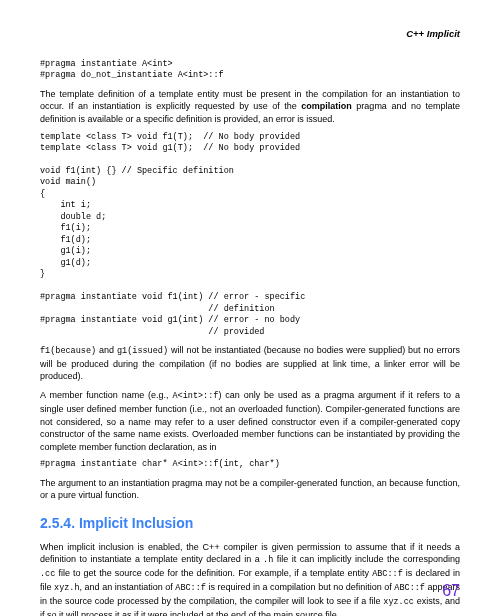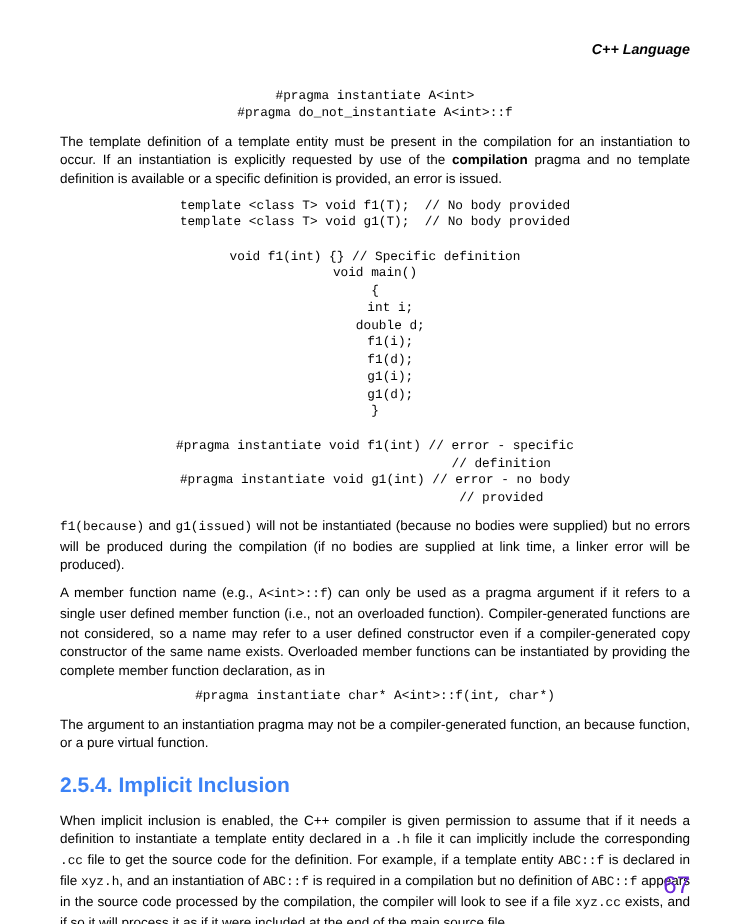--- a/index.html
+++ b/index.html
@@ -20,21 +20,20 @@
       font-style: italic;
       font-size: 9.5px;
       margin-bottom: 18px;
     }
     .code {
       font-family: "Courier New", monospace;
       font-size: 8.5px;
       white-space: pre;
       margin: 6px 0;
       line-height: 1.35;
-      text-align: center;
     }
     .inline-code {
       font-family: "Courier New", monospace;
       font-size: 8.5px;
     }
     .para {
       margin: 6px 0;
       text-align: justify;
       font-size: 9px;
       line-height: 1.4;
@@ -51,21 +50,21 @@
       right: 40px;
       color: #6d28d9;
       font-weight: normal;
       font-size: 16px;
     }
     b { font-weight: bold; }
   </style>
 </head>
 <body>
 
-<div class="header-title">C++ Language</div>
+<div class="header-title">C++ Implicit</div>
 
 <div class="code">#pragma instantiate A&lt;int&gt;
 #pragma do_not_instantiate A&lt;int&gt;::f</div>
 
 <p class="para">
   <span>The template definition of a template entity must be present in the compilation for an instantiation to occur. If an instantiation is explicitly requested by use of the </span><b>compilation</b><span> pragma and no template definition is available or a specific definition is provided, an error is issued.</span>
 </p>
 
 <div class="code">template &lt;class T&gt; void f1(T);  // No body provided
 template &lt;class T&gt; void g1(T);  // No body provided

